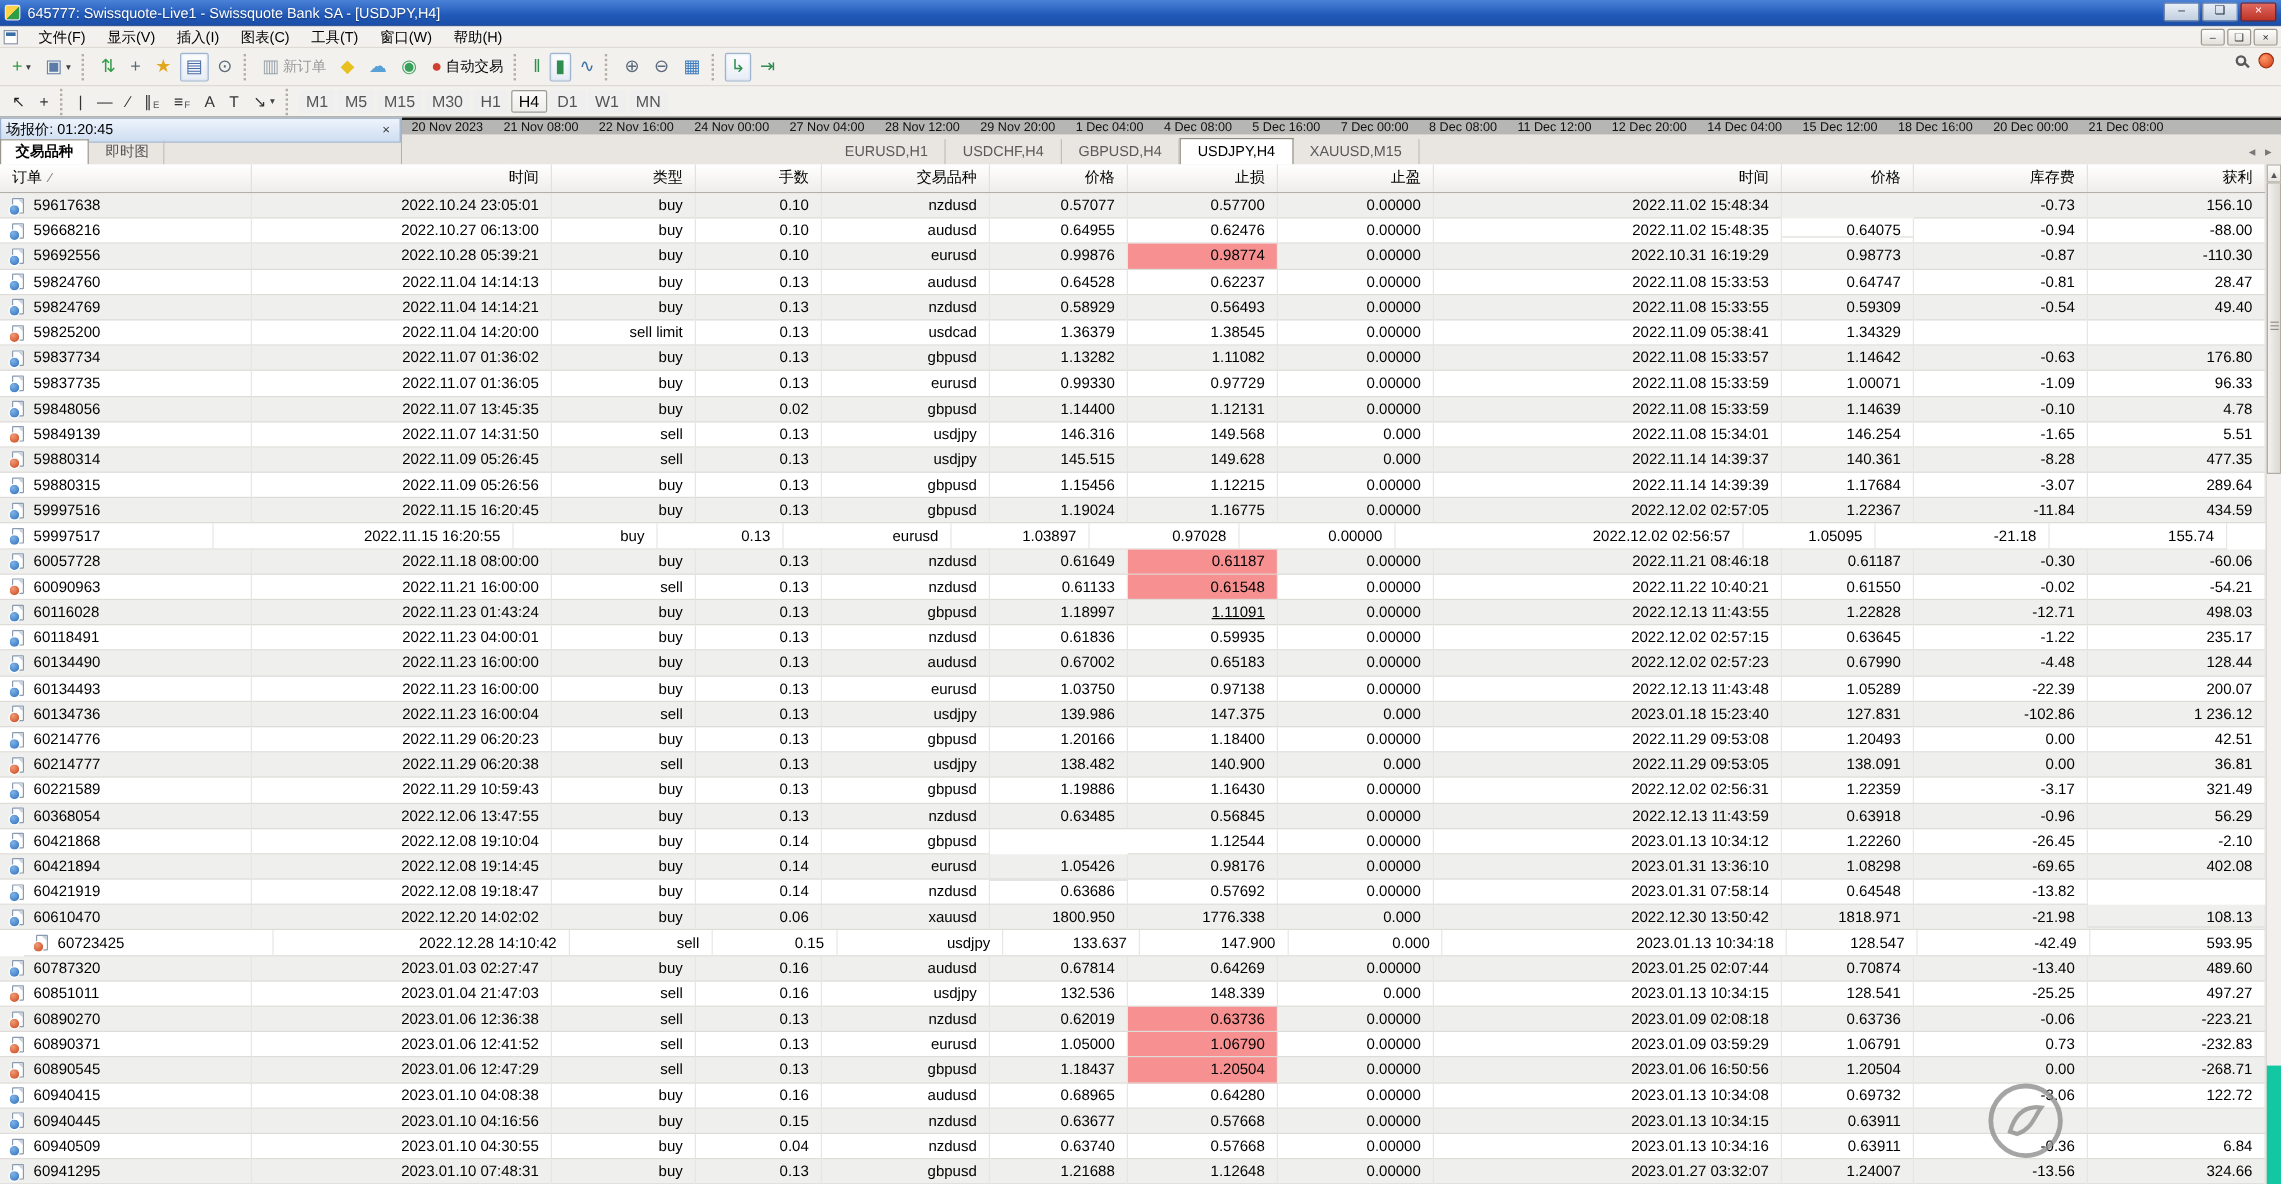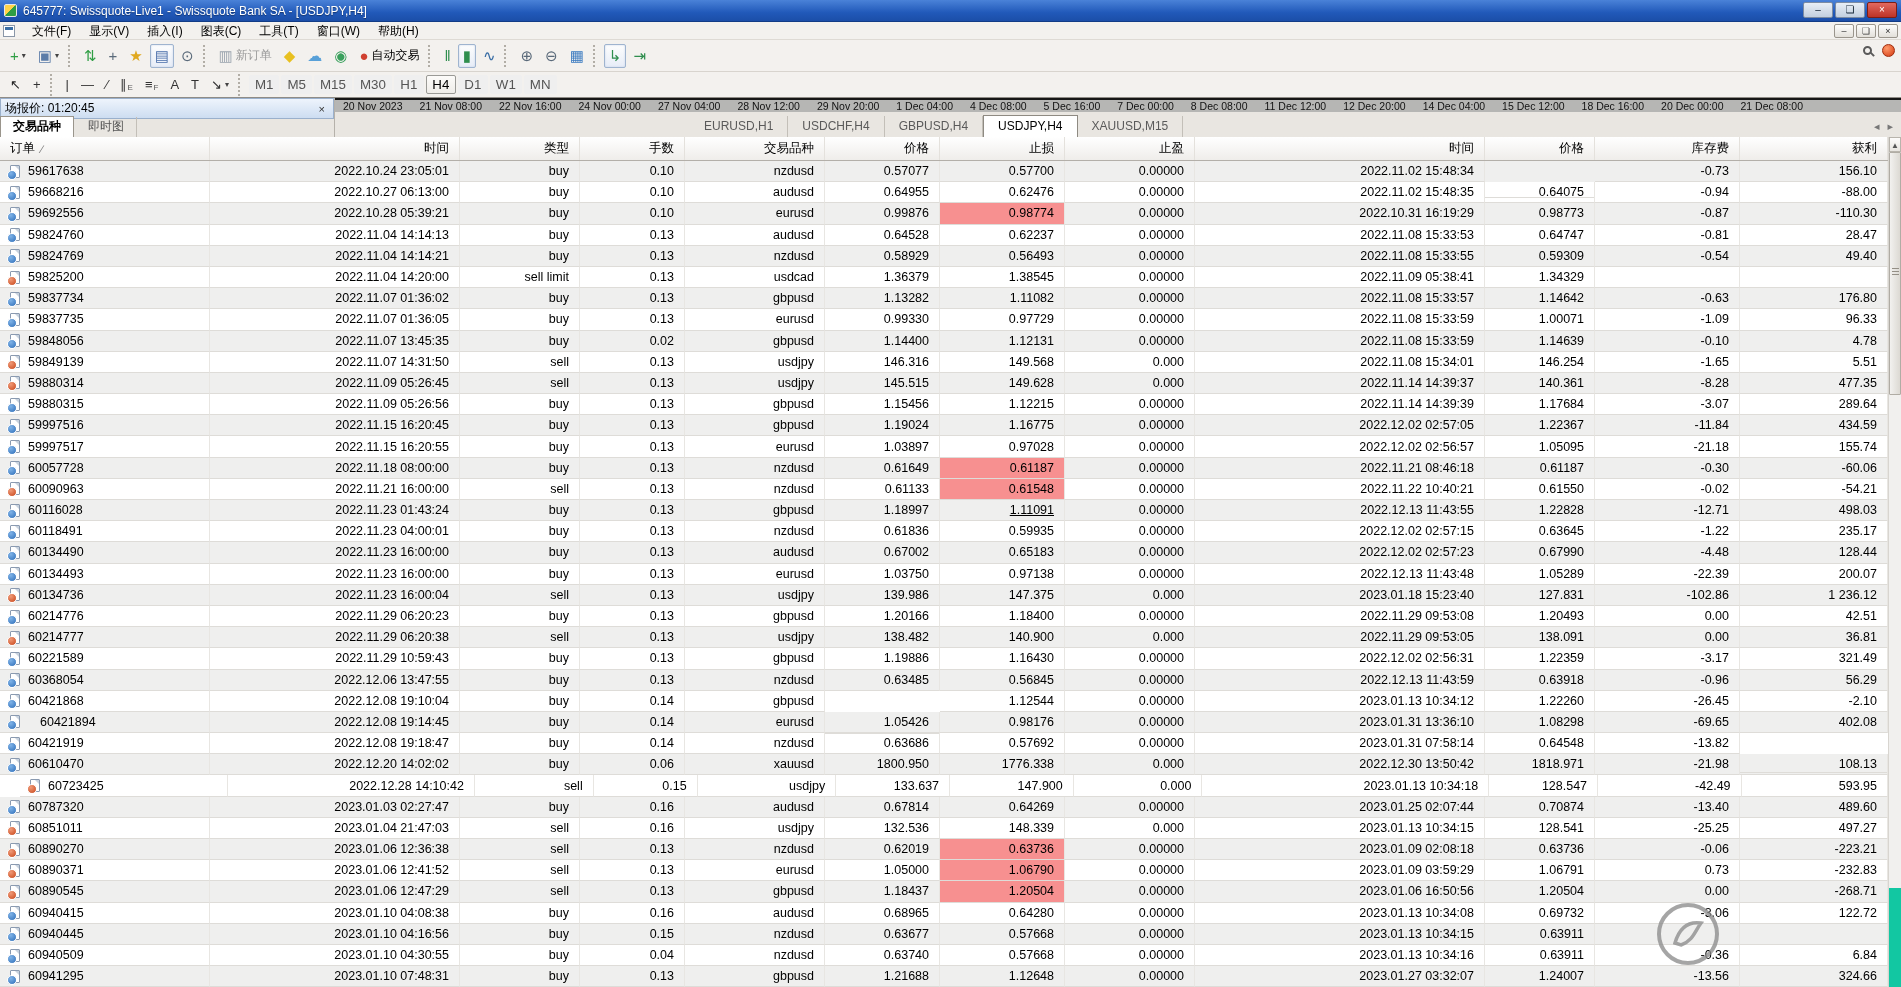--- a/index.html
+++ b/index.html
@@ -582,21 +582,21 @@
       <div class="td" style="width: 140px;">gbpusd</div>
       <div class="td" style="width: 115px;">1.19024</div>
       <div class="td" style="width: 125px;">1.16775</div>
       <div class="td" style="width: 130px;">0.00000</div>
       <div class="td" style="width: 290px;">2022.12.02 02:57:05</div>
       <div class="td" style="width: 110px;">1.22367</div>
       <div class="td" style="width: 145px;">-11.84</div>
       <div class="td" style="width: 148px;">434.59</div>
     </div>
     <div class="tr">
-      <div class="td l" style="width: 210px;">
+      <div class="td l" style="width: 178px;">
         <span class="doc"></span>
         <span>59997517</span>
       </div>
       <div class="td" style="width: 250px;">2022.11.15 16:20:55</div>
       <div class="td" style="width: 120px;">buy</div>
       <div class="td" style="width: 105px;">0.13</div>
       <div class="td" style="width: 140px;">eurusd</div>
       <div class="td" style="width: 115px;">1.03897</div>
       <div class="td" style="width: 125px;">0.97028</div>
       <div class="td" style="width: 130px;">0.00000</div>
@@ -803,21 +803,21 @@
       <div class="td" style="width: 140px;">gbpusd</div>
       <div class="td" style="width: 115px; margin-top: 42px;">1.22275</div>
       <div class="td" style="width: 125px;">1.12544</div>
       <div class="td" style="width: 130px;">0.00000</div>
       <div class="td" style="width: 290px;">2023.01.13 10:34:12</div>
       <div class="td" style="width: 110px;">1.22260</div>
       <div class="td" style="width: 145px;">-26.45</div>
       <div class="td" style="width: 148px;">-2.10</div>
     </div>
     <div class="tr odd">
-      <div class="td l" style="width: 210px; gap: 12px;">
+      <div class="td l" style="width: 210px;">
         <span class="doc"></span>
         <span>60421894</span>
       </div>
       <div class="td" style="width: 250px;">2022.12.08 19:14:45</div>
       <div class="td" style="width: 120px;">buy</div>
       <div class="td" style="width: 105px;">0.14</div>
       <div class="td" style="width: 140px;">eurusd</div>
       <div class="td" style="width: 115px;">1.05426</div>
       <div class="td" style="width: 125px;">0.98176</div>
       <div class="td" style="width: 130px;">0.00000</div>

